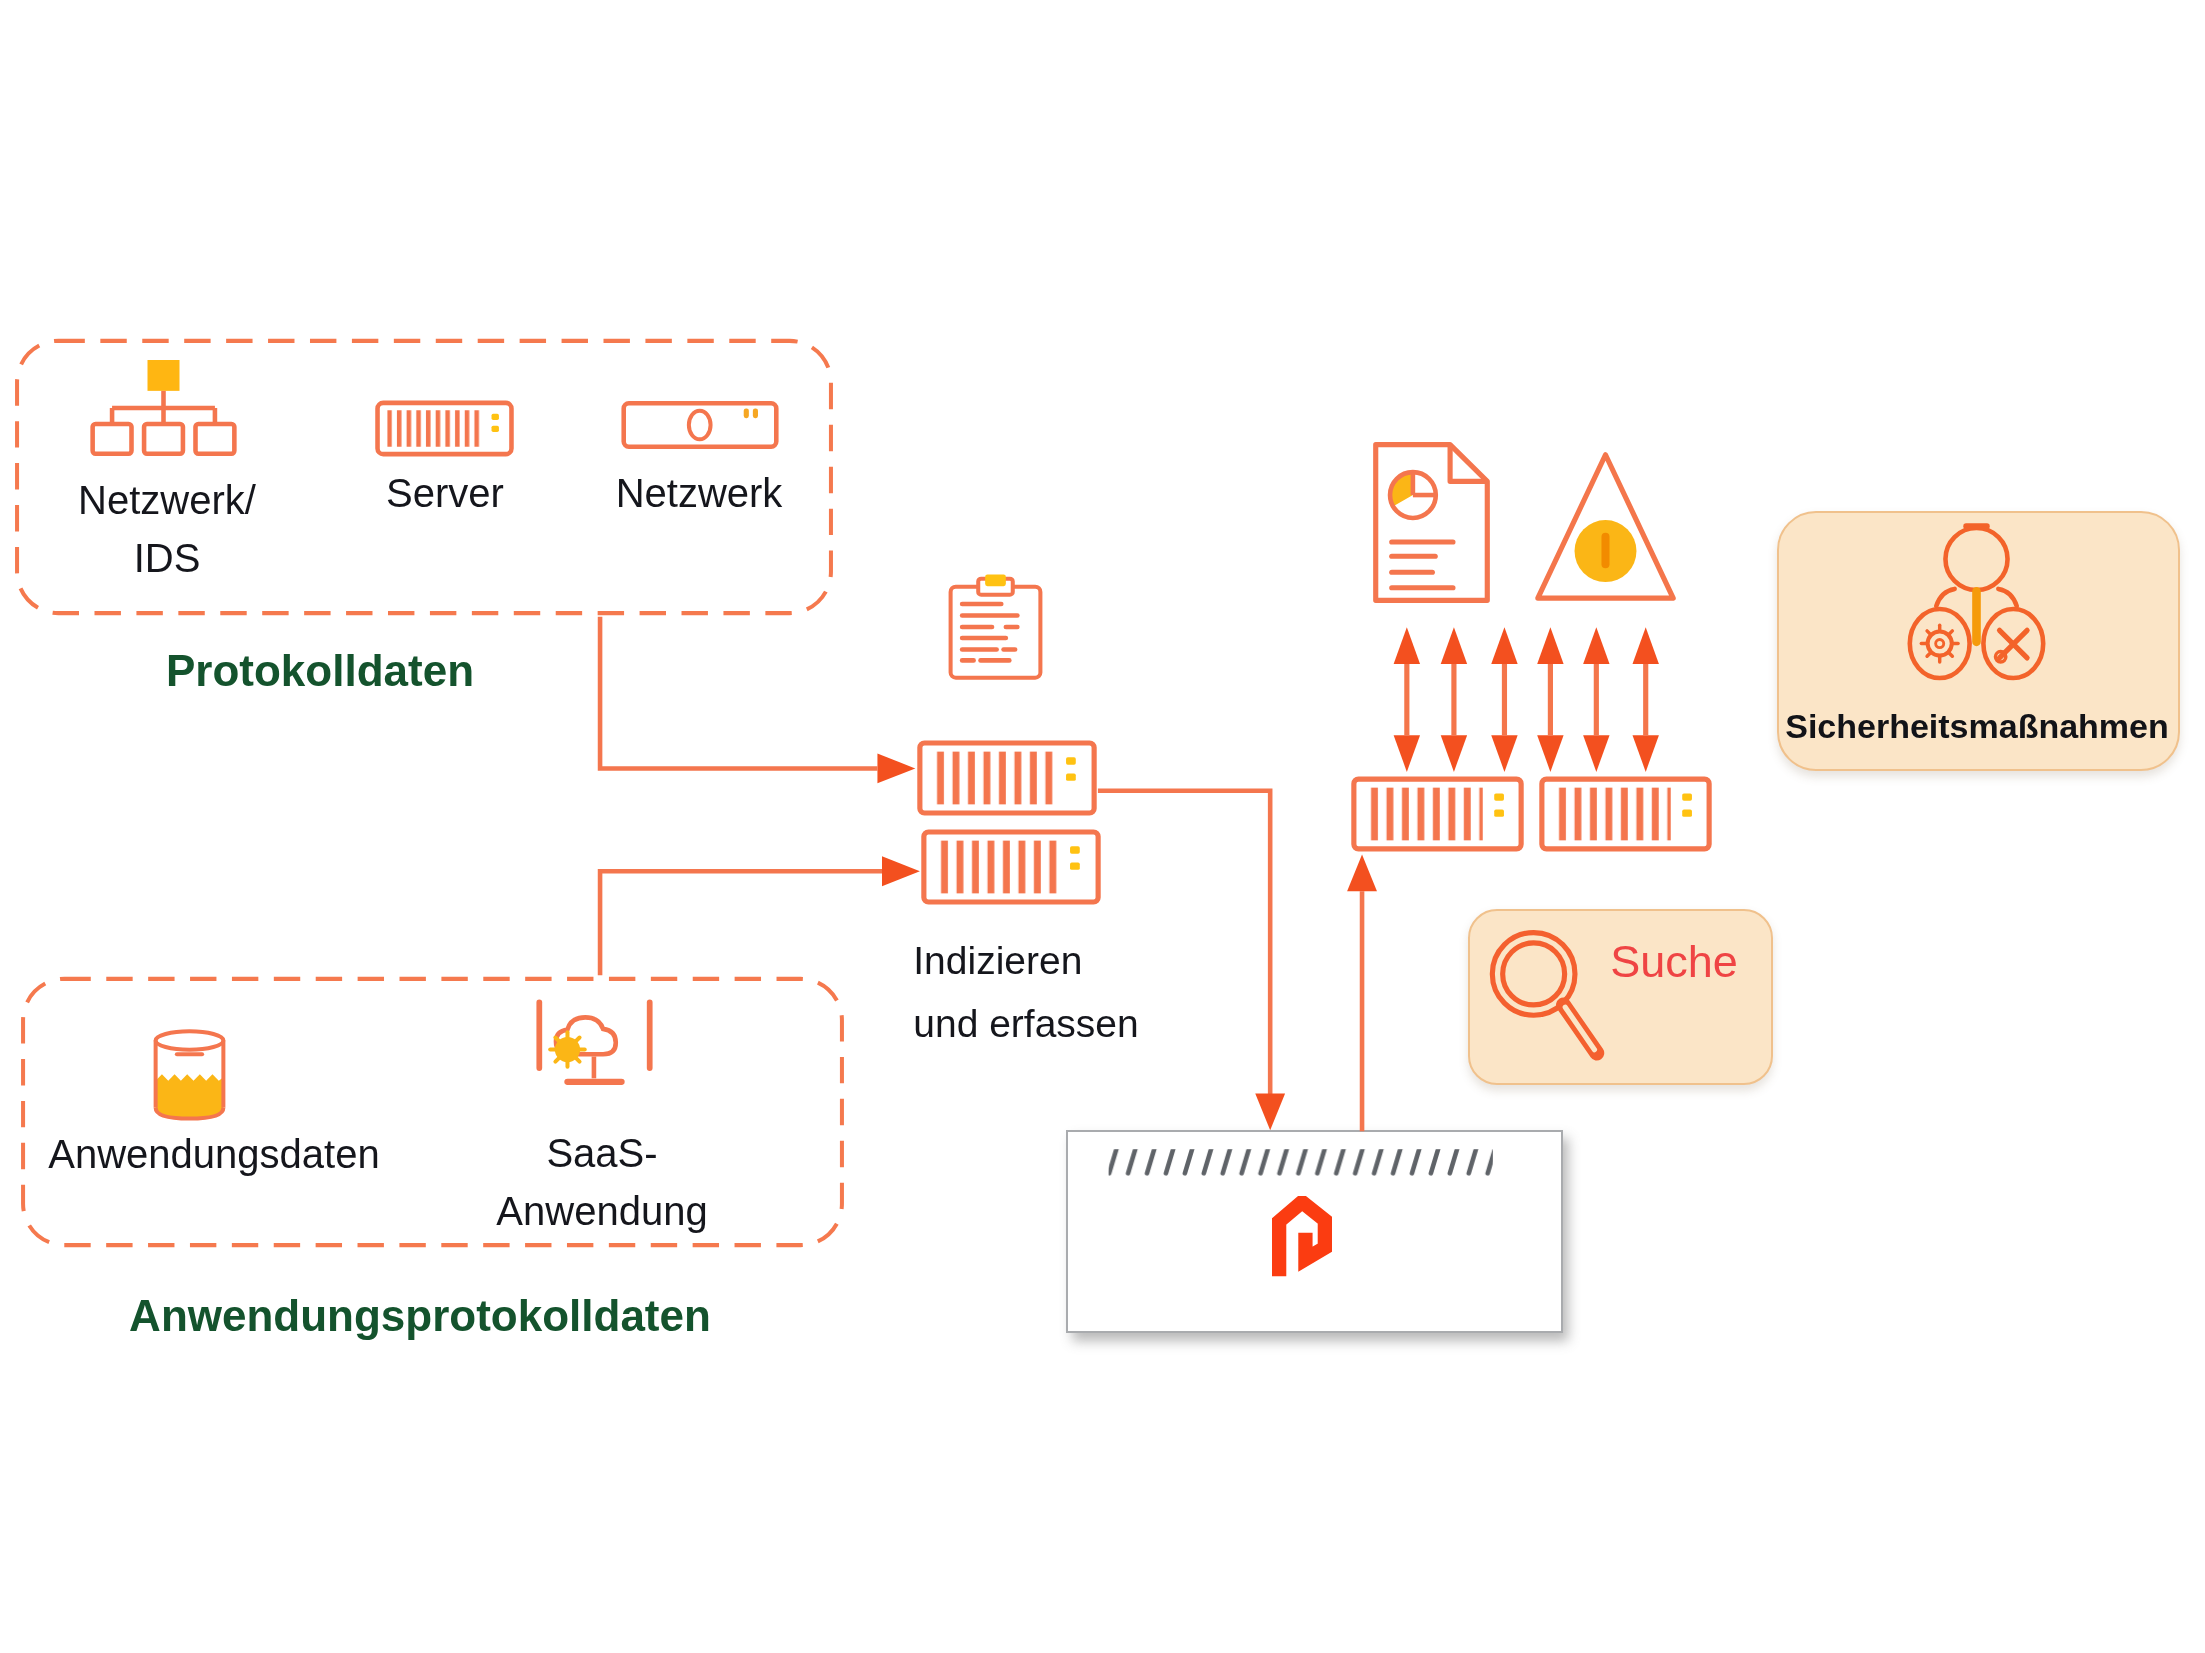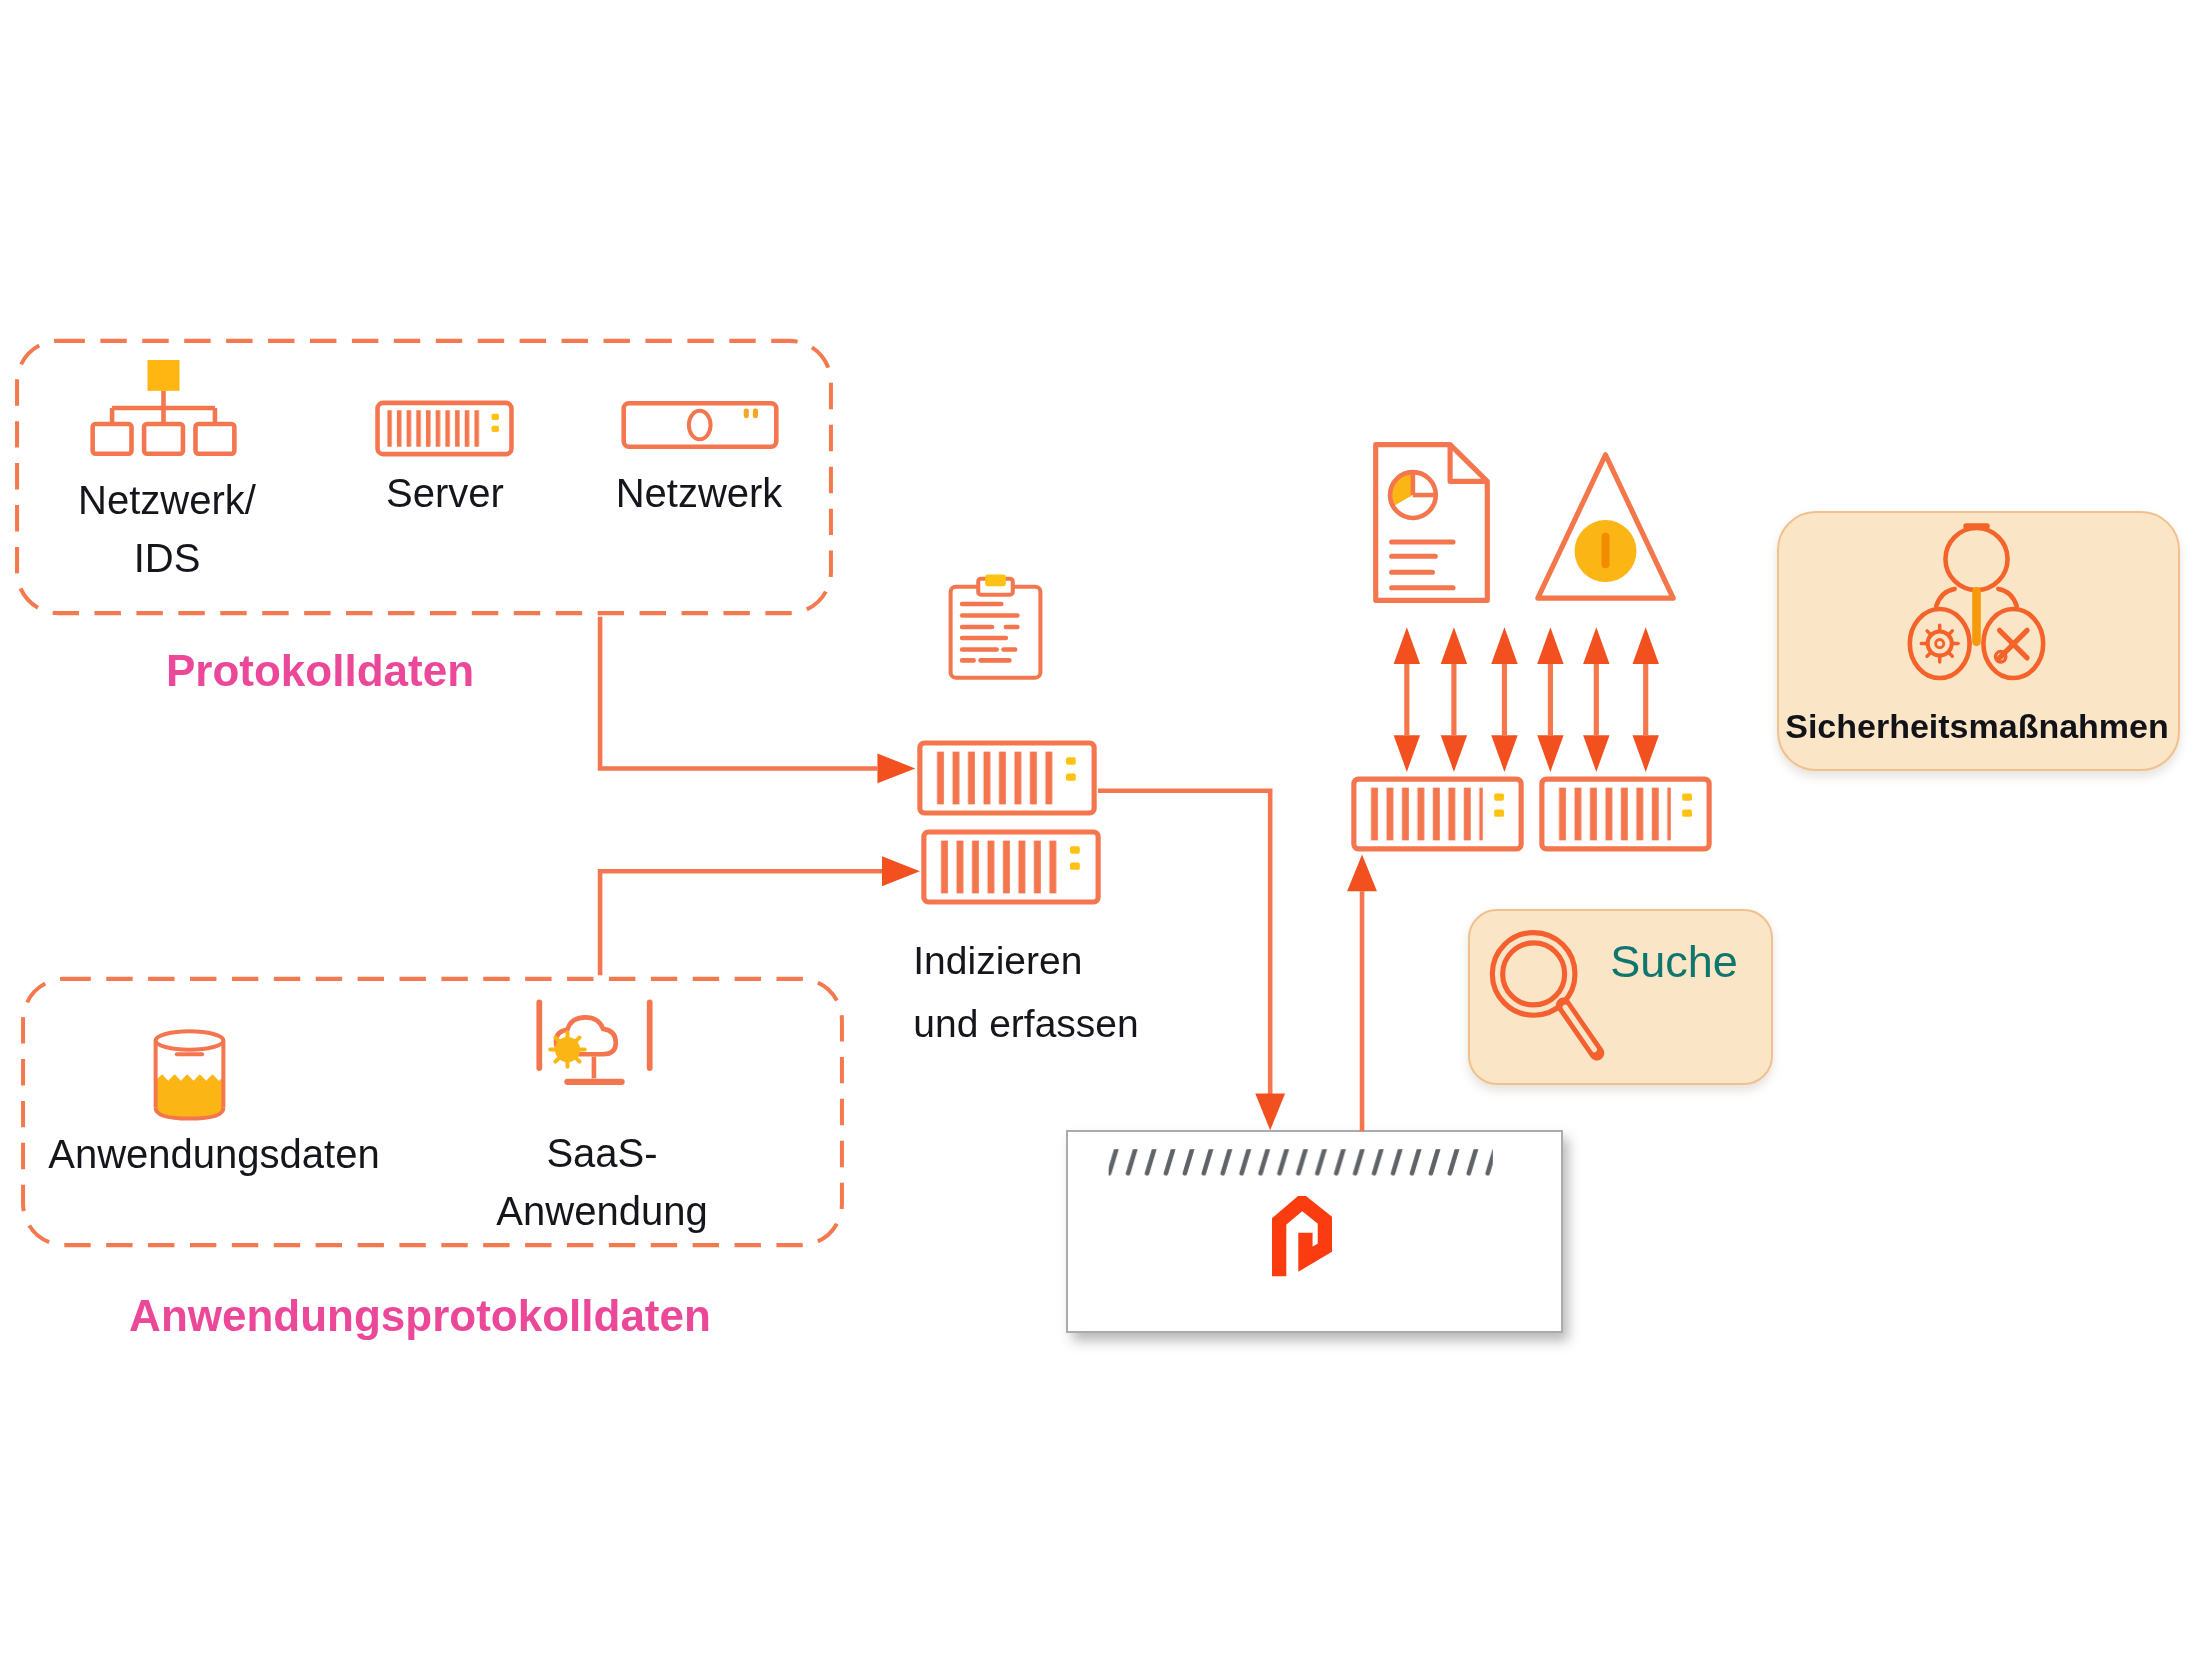--- a/index.html
+++ b/index.html
@@ -3,30 +3,30 @@
 <meta charset="utf-8">
 <style>
   html,body{margin:0;padding:0;background:#ffffff;}
   .stage{position:relative;width:2205px;height:1628px;background:#ffffff;overflow:hidden;
          font-family:"Liberation Sans",sans-serif;color:#15161C;}
   .abs{position:absolute;}
   .item-label{font-size:40px;font-weight:normal;text-align:center;transform:translateX(-50%);
               white-space:nowrap;color:#15161C;}
   .two-line{line-height:1.45;}
   .section-title{font-size:44px;font-weight:bold;text-align:center;transform:translateX(-50%);
-                 white-space:nowrap;color:#ec4899;}
+                 white-space:nowrap;color:#14532d;}
   .ingest-label{font-size:39px;line-height:1.62;text-align:left;transform:translateX(-50%);
                 white-space:nowrap;color:#15161C;}
   .panel{background:#FBE5C7;border:2.3px solid #F0C18C;box-shadow:0 5.7px 9.2px rgba(120,100,70,.18);}
   .security-panel{border-radius:39px;}
   .search-panel{border-radius:29px;}
   .panel-label{font-size:34px;font-weight:bold;text-align:right;transform:translateX(-50%);
                white-space:nowrap;color:#121318;margin-top:14px;}
   .search-label{font-size:45px;font-weight:normal;text-align:center;transform:translateX(-50%);
-                white-space:nowrap;color:#0f766e;}
+                white-space:nowrap;color:#ef4444;}
   .pure-box{background:#ffffff;border:2.9px solid #A9ABAE;
             box-shadow:5.7px 8px 11.5px rgba(100,100,100,.45);}
 </style>
 </head>
 <body>
 
 <div class="stage">
 
   <svg width="0" height="0" style="position:absolute" aria-hidden="true">
     <defs>

